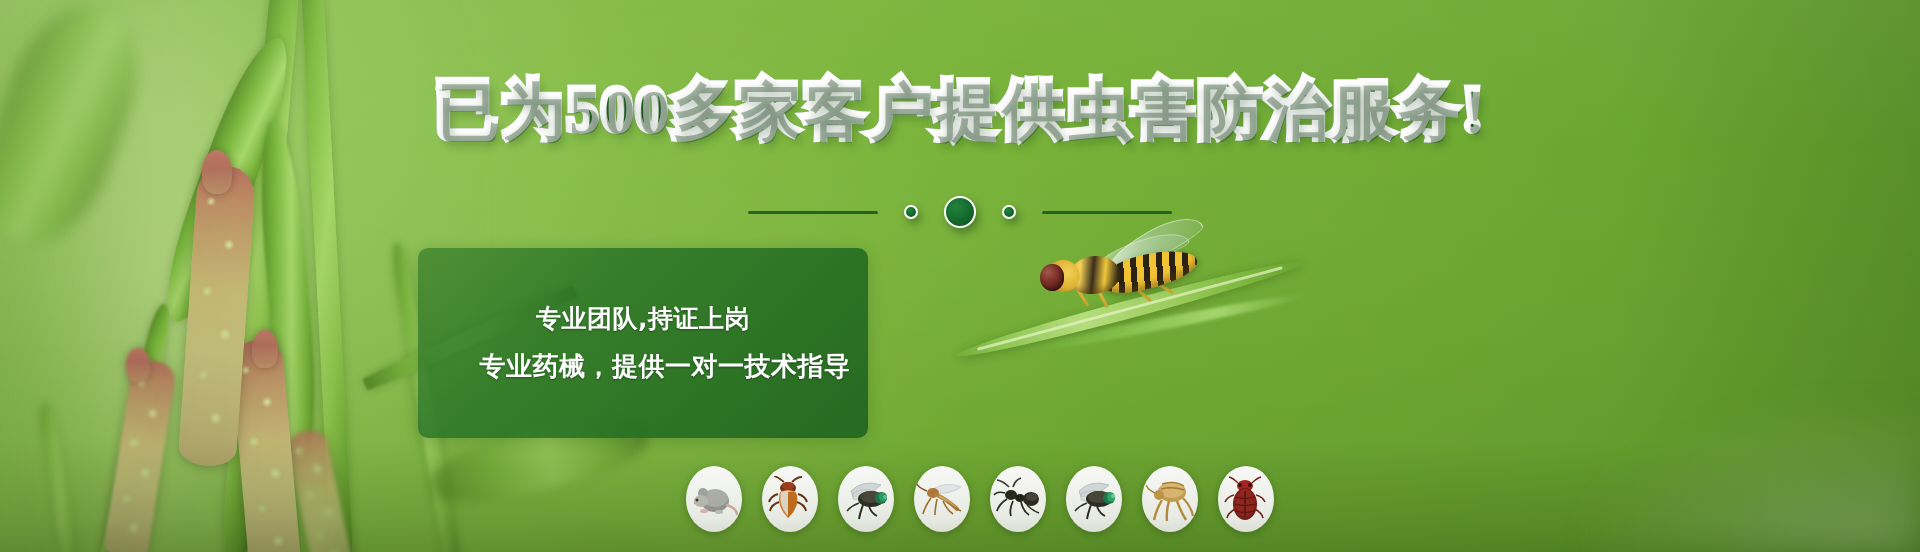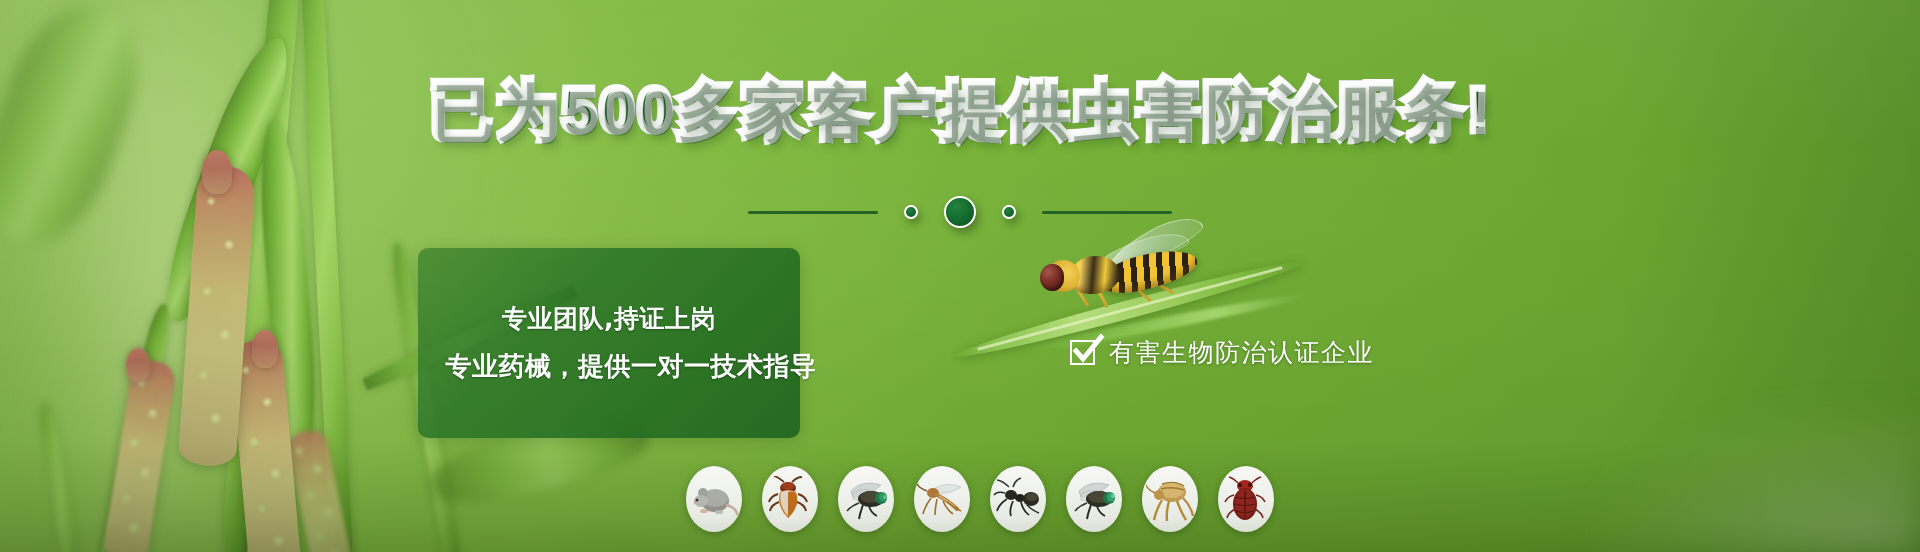--- a/index.html
+++ b/index.html
@@ -193,21 +193,21 @@
 
   
   .headline-wrap {
     position: absolute;
     left: 0; right: 0;
     top: 78px;
     text-align: center;
   }
   .headline {
     display: inline-block;
-    font-family: Liberation Sans, sans-serif;
+    font-family: Liberation Serif, serif;
     font-size: 63px;
     font-weight: bold;
     letter-spacing: 3px;
     line-height: 1.0;
     color: #1c6b31;
     -webkit-text-stroke: 7px #ffffff;
     paint-order: stroke fill;
     text-shadow:
       3px 4px 0 rgba(20,60,20,0.35),
       5px 7px 9px rgba(15,50,15,0.30);
@@ -242,21 +242,21 @@
     border: 2px solid #ffffff;
     box-shadow: 3px 5px 8px rgba(20,50,15,0.40);
   }
   .div-dot.small { width: 14px; height: 14px; }
   .div-dot.big   { width: 32px; height: 32px; }
 
   
   .panel {
     position: absolute;
     left: 418px; top: 248px;
-    width: 382px; height: 190px;
+    width: 450px; height: 190px;
     border-radius: 10px;
     background: linear-gradient(135deg, rgba(56,126,42,0.72) 0%, rgba(42,116,38,0.86) 34%, rgba(36,108,34,0.90) 70%, rgba(32,100,32,0.92) 100%);
     box-shadow: 0 3px 16px rgba(20,50,15,0.20);
     display: flex;
     flex-direction: column;
     justify-content: center;
     align-items: center;
     gap: 14px;
     padding: 10px 14px;
   }
@@ -388,28 +388,20 @@
     <span class="div-dot small"></span>
     <span class="div-line"></span>
   </div>
 
   <div class="panel">
     <div class="panel-line l1">专业团队,持证上岗</div>
     <div class="panel-line l3">专业药械，提供一对一技术指导</div>
   </div>
 
   <div class="bullets">
-    <div class="bullet">
-      <span class="check-box">
-        <svg width="34" height="34" viewBox="0 0 34 34" aria-hidden="true">
-          <path d="M6 17 L13 25 L31 3" fill="none" stroke="#ffffff" stroke-width="5" stroke-linecap="square"></path>
-        </svg>
-      </span>
-      <span class="bullet-text">有害生物防治认证企业</span>
-    </div>
   </div>
 
   <div class="pests">
 
     <div class="pest">
       <svg width="50" height="44" viewBox="0 0 50 44" aria-hidden="true">
         <ellipse cx="26" cy="24" rx="14" ry="11" fill="#9a9a98"></ellipse>
         <ellipse cx="26" cy="21" rx="13" ry="9" fill="#b4b4b1"></ellipse>
         <circle cx="14" cy="16" r="5" fill="#a8a8a5"></circle>
         <ellipse cx="12" cy="24" rx="7" ry="6" fill="#c0c0bc"></ellipse>

